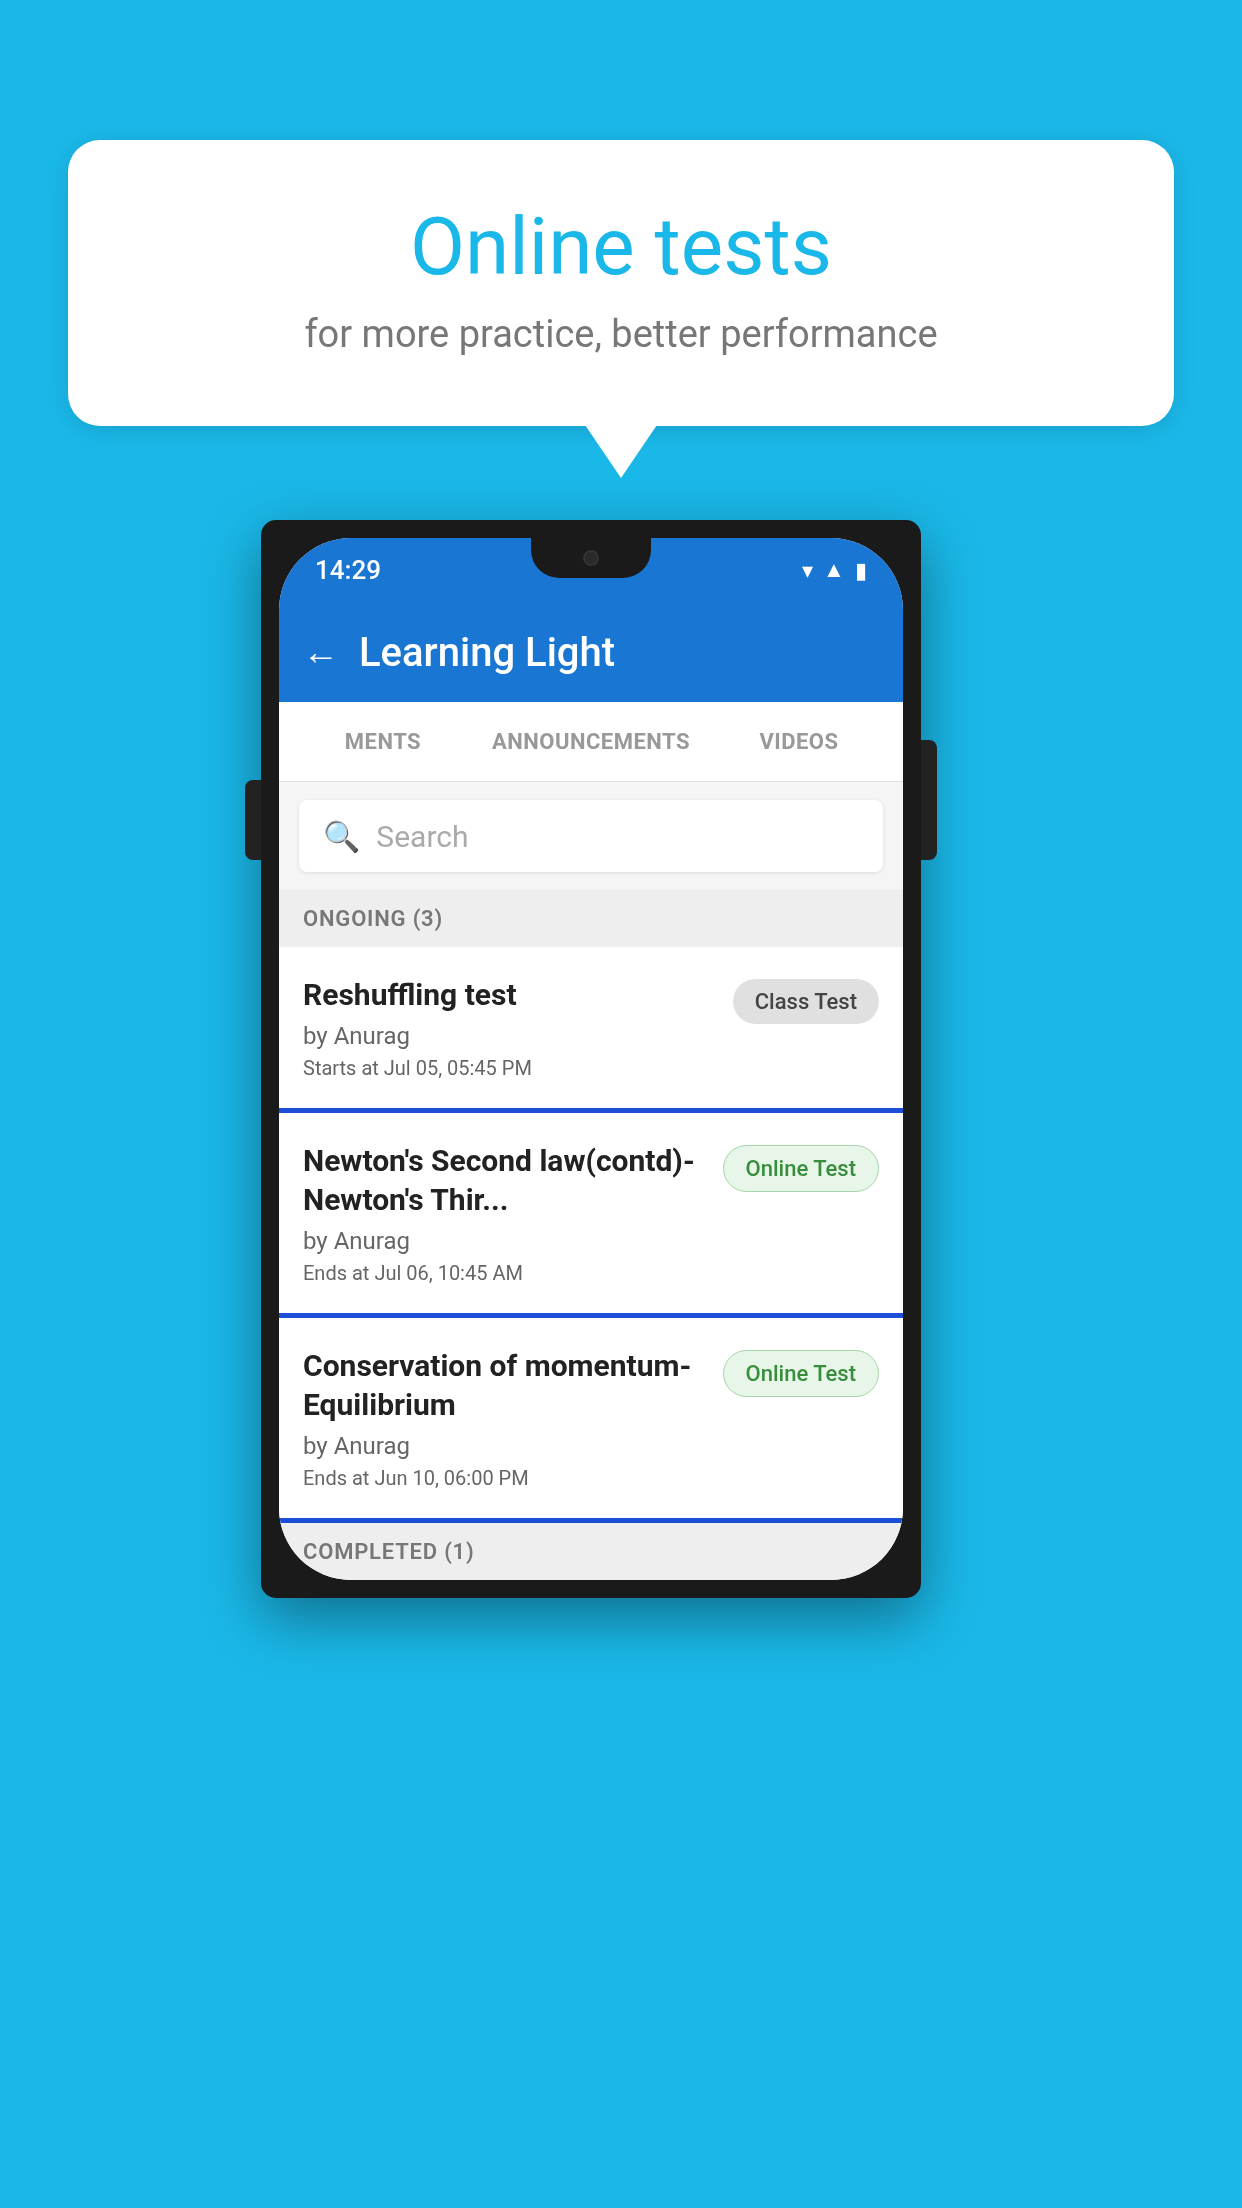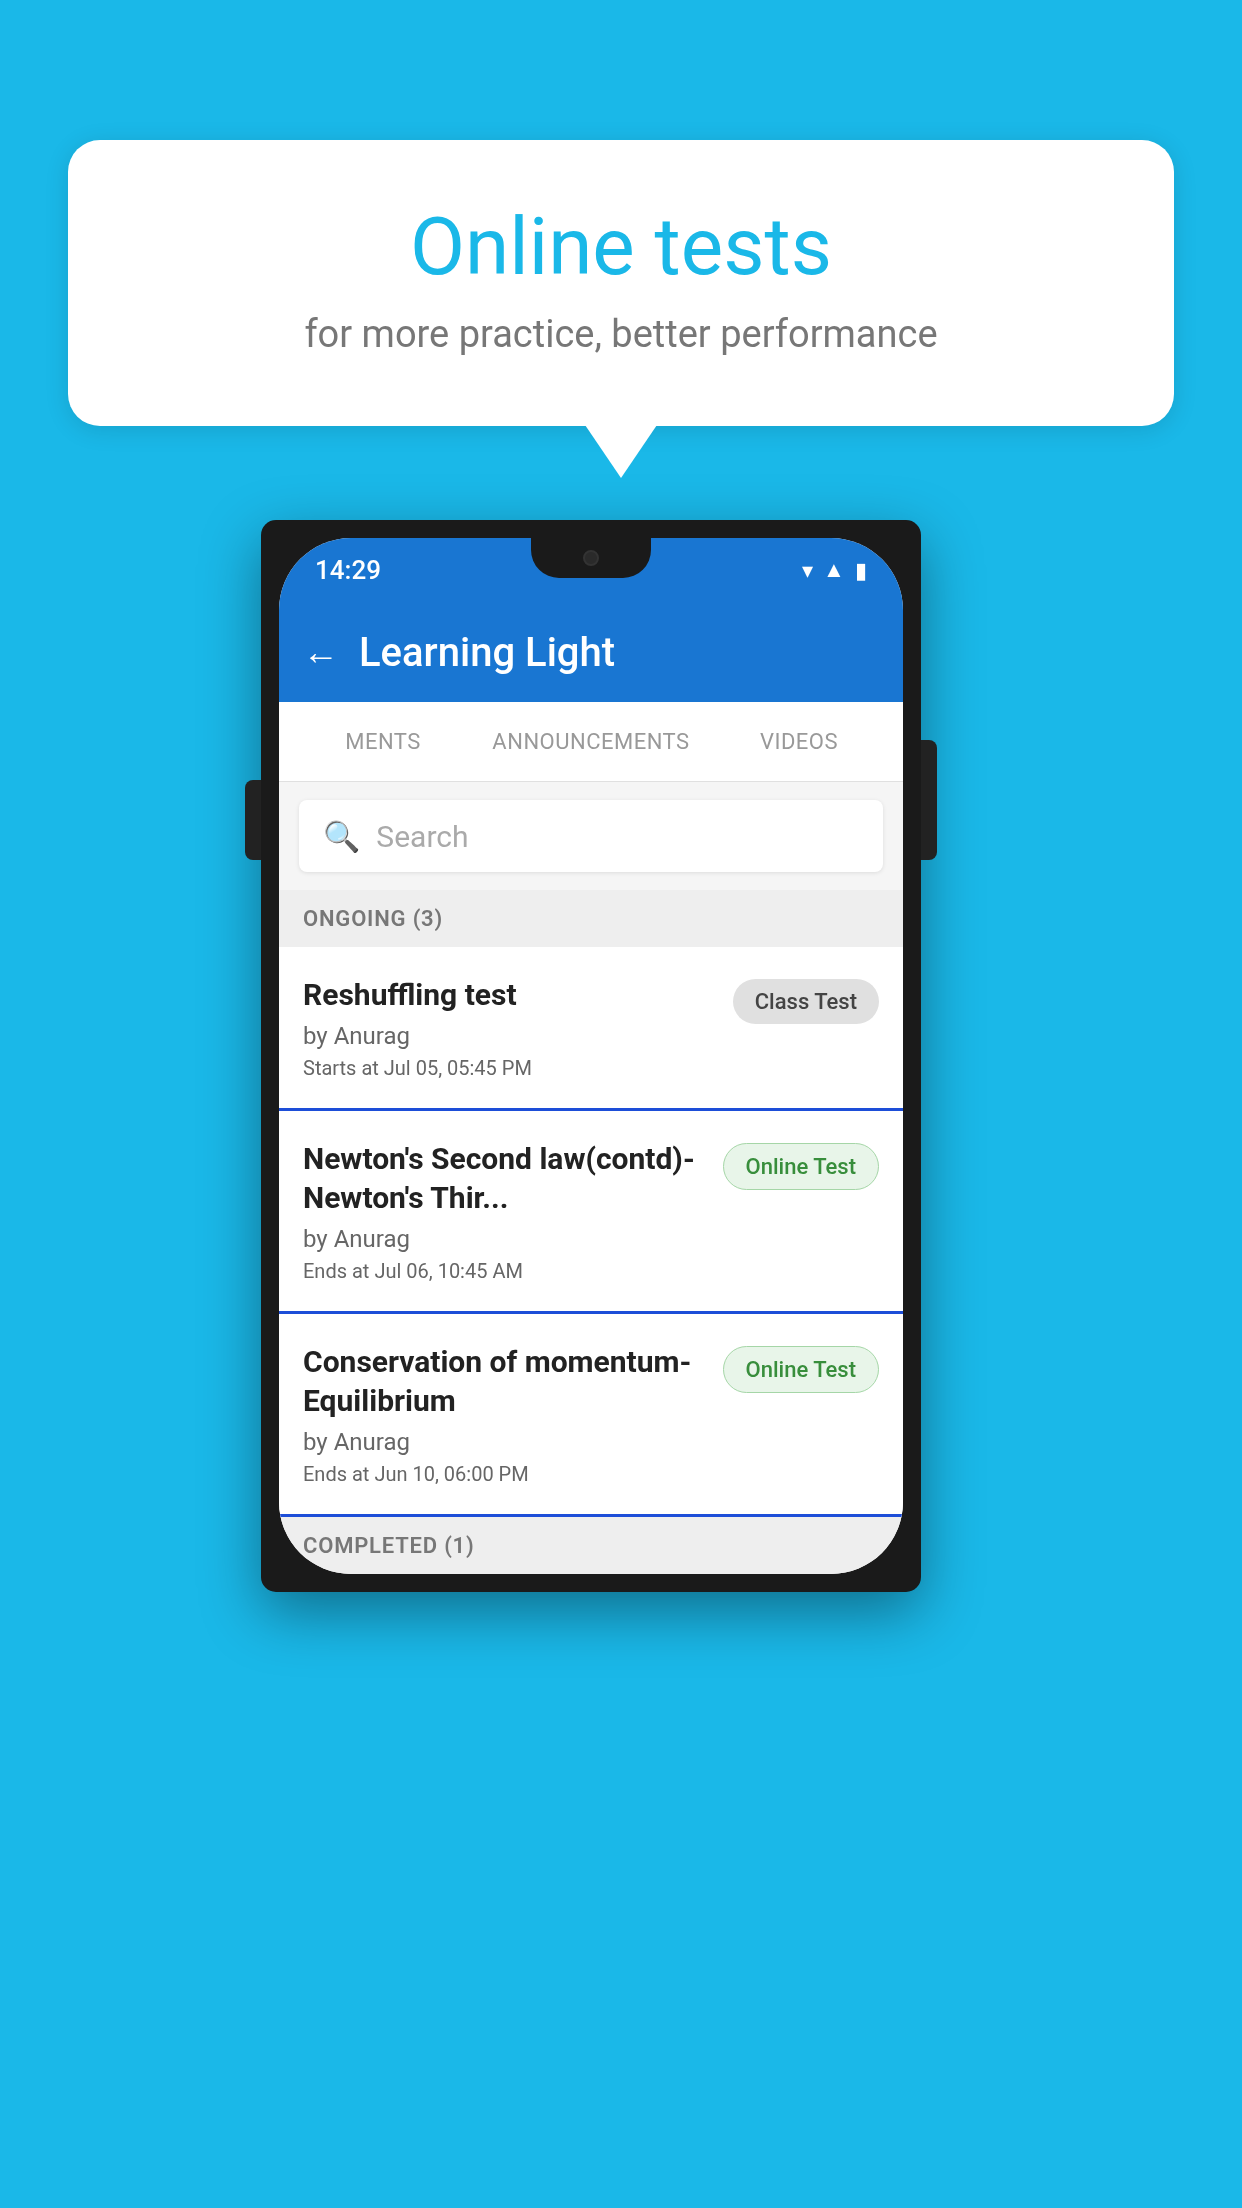--- a/index.html
+++ b/index.html
@@ -176,21 +176,21 @@
       border-bottom: 1px solid #e0e0e0;
       height: 80px;
     }
 
     .tab-item {
       flex: 1;
       display: flex;
       align-items: center;
       justify-content: center;
       font-size: 22px;
-      font-weight: 400;
+      font-weight: 700;
       color: #999;
       letter-spacing: 0.5px;
       cursor: pointer;
       position: relative;
     }
 
     .tab-item.active {
       color: #1976d2;
     }
 
@@ -236,21 +236,21 @@
       letter-spacing: 0.8px;
     }
 
     
     .test-list {
       background: white;
     }
 
     .test-item {
       padding: 28px 24px 28px 24px;
-      border-bottom: 3px solid #1d4ed8;
+      border-bottom: 5px solid #1d4ed8;
       display: flex;
       justify-content: space-between;
       align-items: flex-start;
       cursor: pointer;
     }
 
     .test-item-content {
       flex: 1;
       margin-right: 16px;
     }

